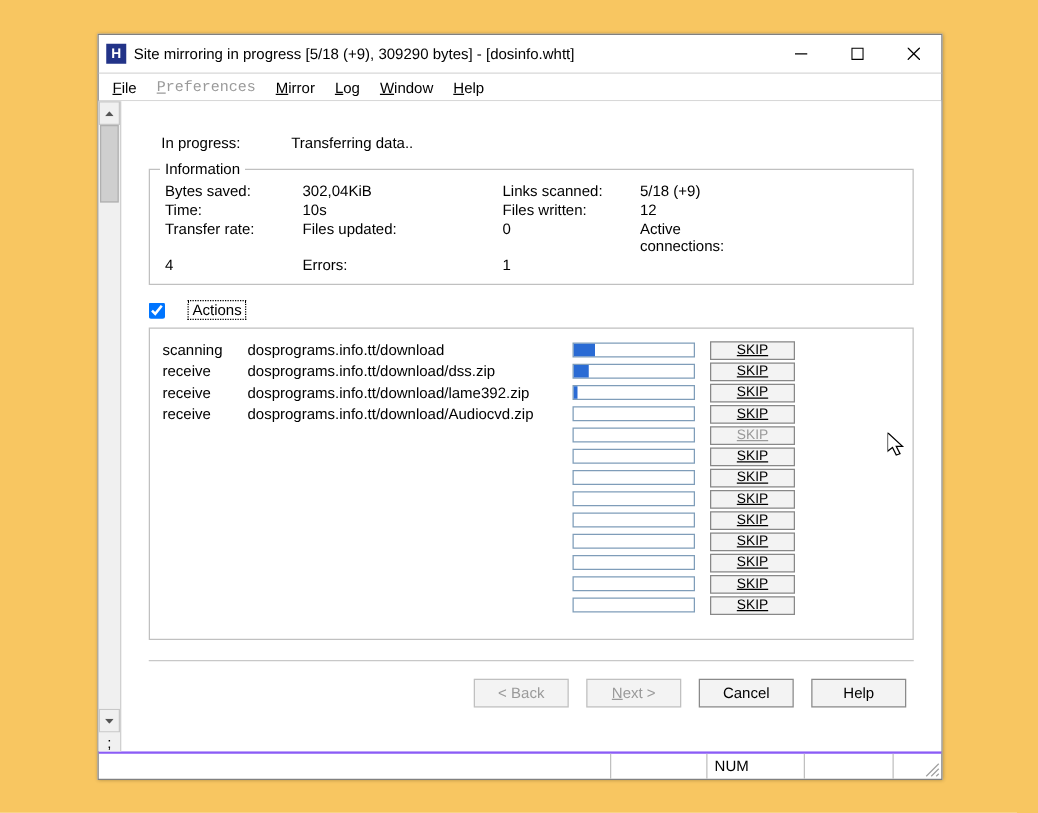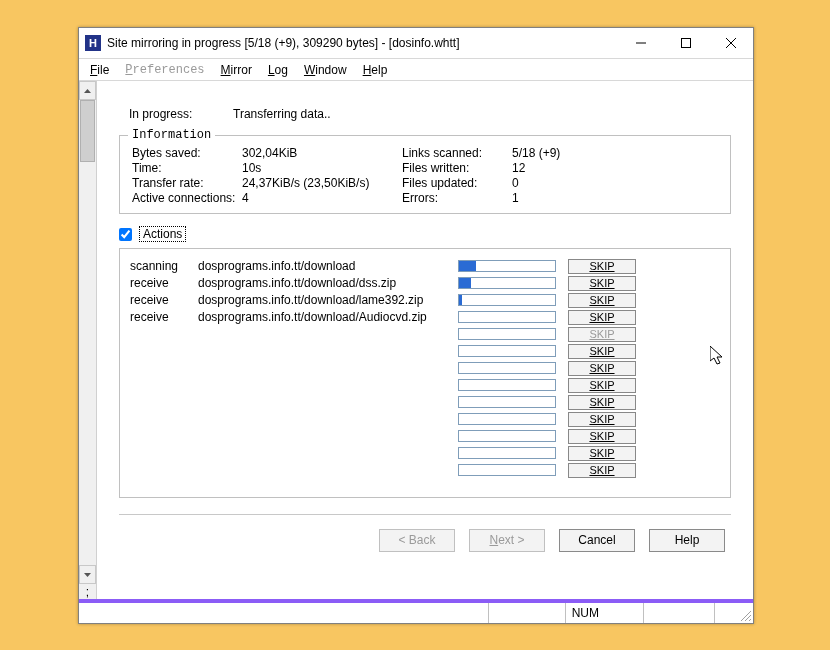--- a/index.html
+++ b/index.html
@@ -122,32 +122,31 @@
     margin: 8px 0 12px 0;
     padding: 10px 12px 8px 12px;
   }
   .groupbox .legend {
     position: absolute;
     top: -8px;
     left: 8px;
     background: #fff;
     padding: 0 4px;
     font-size: 12px;
-    font-family: Liberation Mono, monospace;
   }
   .info-grid {
     display: grid;
     grid-template-columns: 110px 160px 110px 90px;
     row-gap: 1px;
     font-size: 12px;
   }
   .actions-header {
     display: flex;
     align-items: center;
-    gap: 7px;
+    gap: 18px;
     margin: 6px 0 0 0;
   }
   .actions-header input[type=checkbox] {
     width: 13px; height: 13px; margin: 0;
   }
   .actions-label {
     border: 1px dotted #000;
     padding: 0 3px;
     font-size: 12px;
   }
@@ -207,21 +206,21 @@
     border: 1px solid #8a8a8a;
     background: #f3f3f3;
     font-size: 12px;
     line-height: 21px;
     text-align: center;
     box-sizing: border-box;
   }
   .wbtn.disabled { color: #9a9a9a; border-color: #c0c0c0; }
   .statusbar {
     height: 20px;
-    border-top: 4px solid #8b5cf6;
+    border-top: 2px solid #8b5cf6;
     display: flex;
     justify-content: flex-end;
     align-items: stretch;
     gap: 38px;
   }
   .status-cell {
     border-left: 1px solid #c0c0c0;
     padding: 0 6px;
     font-size: 12px;
     display: flex;
@@ -311,21 +310,20 @@
           <div>302,04KiB</div>
           <div>Links scanned:</div>
           <div>5/18 (+9)</div>
 
           <div>Time:</div>
           <div>10s</div>
           <div>Files written:</div>
           <div>12</div>
 
           <div>Transfer rate:</div>
-          <div>24,37KiB/s (23,50KiB/s)</div>
           <div>Files updated:</div>
           <div>0</div>
 
           <div>Active connections:</div>
           <div>4</div>
           <div>Errors:</div>
           <div>1</div>
         </div>
       </div>
 

